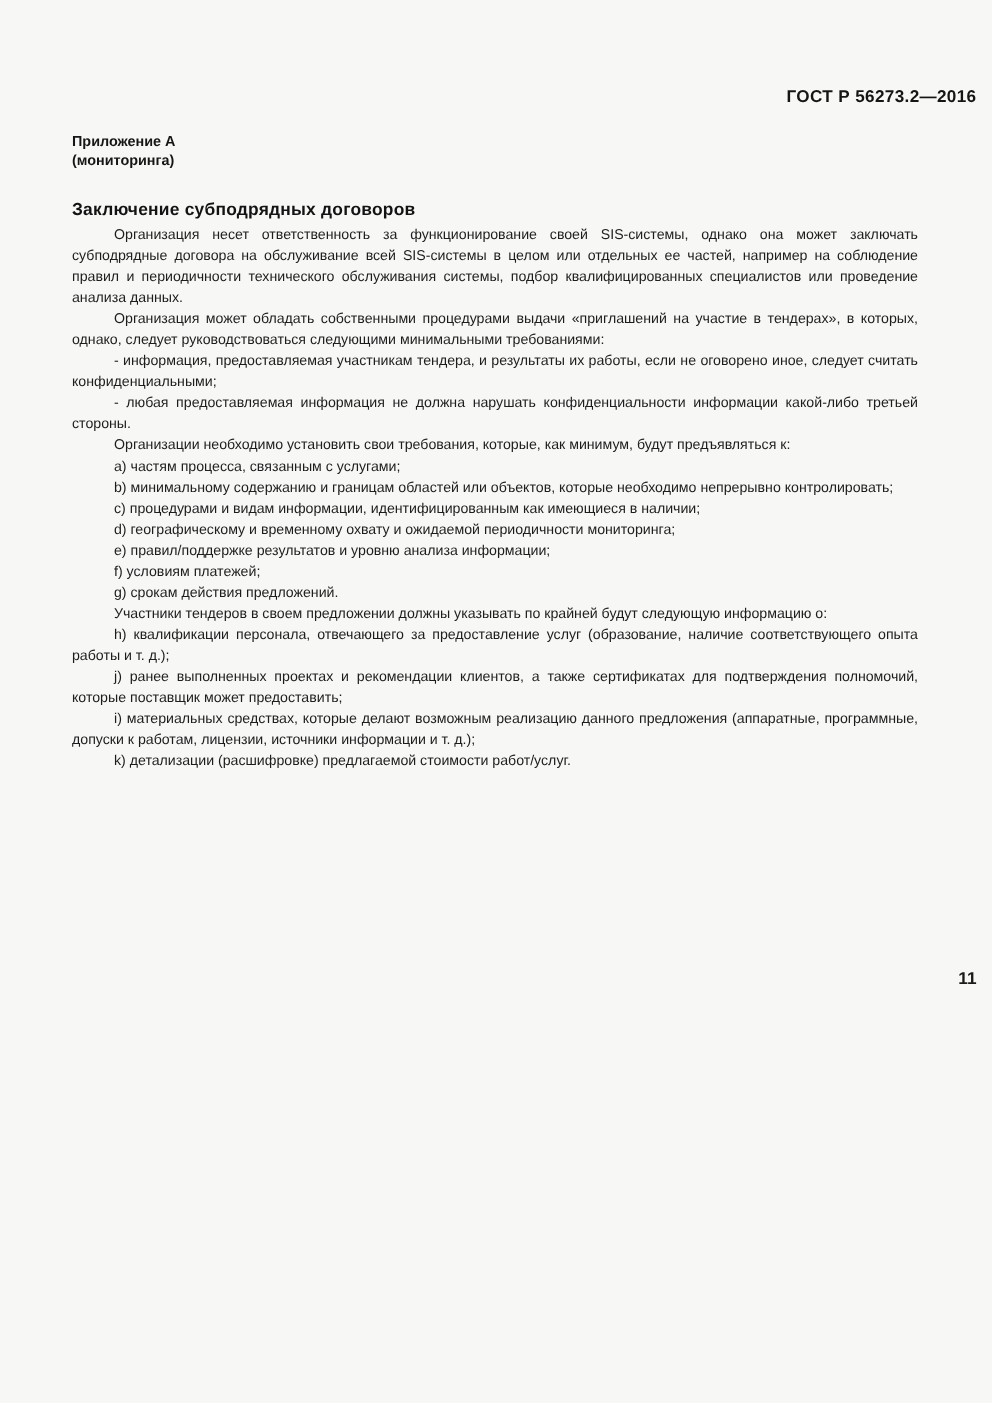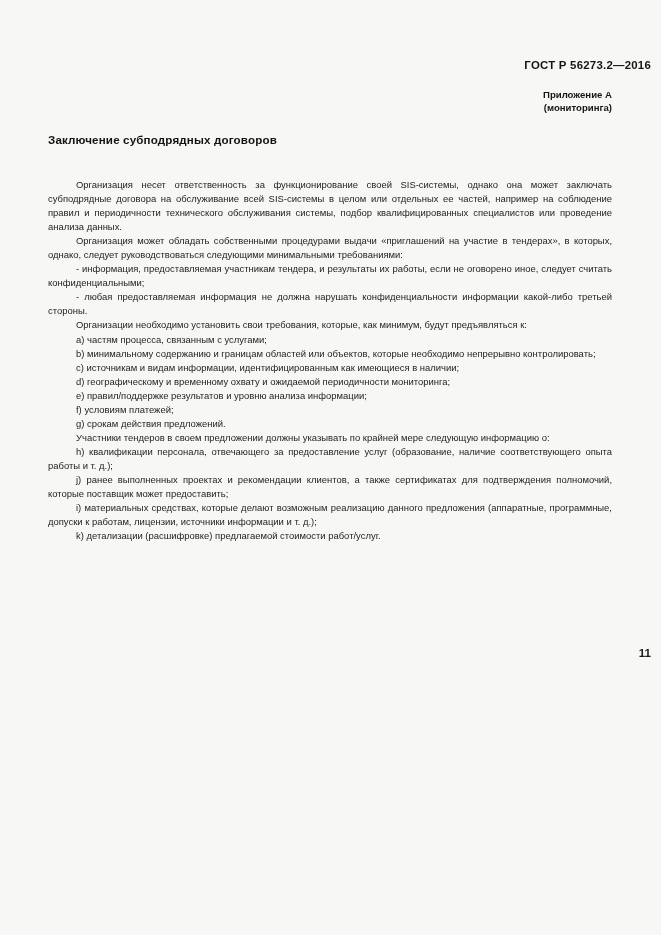--- a/index.html
+++ b/index.html
@@ -39,21 +39,21 @@
     white-space: nowrap;
     color: #151515;
   }
 
   
   .appendix-block {
     position: absolute;
     top: 88px;
     left: 48px;
     width: 564px;
-    text-align: right;
+    text-align: left;
     font-size: 9.6px;
     font-weight: bold;
     line-height: 13.2px;
     color: #161616;
   }
   .appendix-block .sub {
     font-weight: bold;
   }
 
   
@@ -65,21 +65,21 @@
     text-align: left;
     font-size: 11.6px;
     font-weight: bold;
     letter-spacing: 0.15px;
     color: #131313;
   }
 
   
   .body {
     position: absolute;
-    top: 178px;
+    top: 150px;
     left: 48px;
     width: 564px;
     font-size: 9.45px;
     line-height: 14.05px;
     text-align: justify;
     text-justify: inter-word;
     color: #1d1d1d;
   }
   .body p {
     margin: 0;
@@ -114,26 +114,26 @@
   <div class="section-title">Заключение субподрядных договоров</div>
 
   <div class="body">
     <p>Организация несет ответственность за функционирование своей SIS-системы, однако она может заключать субподрядные договора на обслуживание всей SIS-системы в целом или отдельных ее частей, например на соблюдение правил и периодичности технического обслуживания системы, подбор квалифицированных специалистов или проведение анализа данных.</p>
     <p>Организация может обладать собственными процедурами выдачи «приглашений на участие в тендерах», в которых, однако, следует руководствоваться следующими минимальными требованиями:</p>
     <p>- информация, предоставляемая участникам тендера, и результаты их работы, если не оговорено иное, следует считать конфиденциальными;</p>
     <p>- любая предоставляемая информация не должна нарушать конфиденциальности информации какой-либо третьей стороны.</p>
     <p>Организации необходимо установить свои требования, которые, как минимум, будут предъявляться к:</p>
     <p>a) частям процесса, связанным с услугами;</p>
     <p>b) минимальному содержанию и границам областей или объектов, которые необходимо непрерывно контролировать;</p>
-    <p>c) источникам и видам информации, идентифицированным как имеющиеся в наличии;</p>
+    <p>c) процедурами и видам информации, идентифицированным как имеющиеся в наличии;</p>
     <p>d) географическому и временному охвату и ожидаемой периодичности мониторинга;</p>
     <p>e) правил/поддержке результатов и уровню анализа информации;</p>
     <p>f) условиям платежей;</p>
     <p>g) срокам действия предложений.</p>
-    <p>Участники тендеров в своем предложении должны указывать по крайней мере следующую информацию о:</p>
+    <p>Участники тендеров в своем предложении должны указывать по крайней будут следующую информацию о:</p>
     <p>h) квалификации персонала, отвечающего за предоставление услуг (образование, наличие соответствующего опыта работы и т. д.);</p>
     <p>j) ранее выполненных проектах и рекомендации клиентов, а также сертификатах для подтверждения полномочий, которые поставщик может предоставить;</p>
     <p>i) материальных средствах, которые делают возможным реализацию данного предложения (аппаратные, программные, допуски к работам, лицензии, источники информации и т. д.);</p>
     <p>k) детализации (расшифровке) предлагаемой стоимости работ/услуг.</p>
   </div>
 
   <div class="page-number">11</div>
 
 </div>
 

